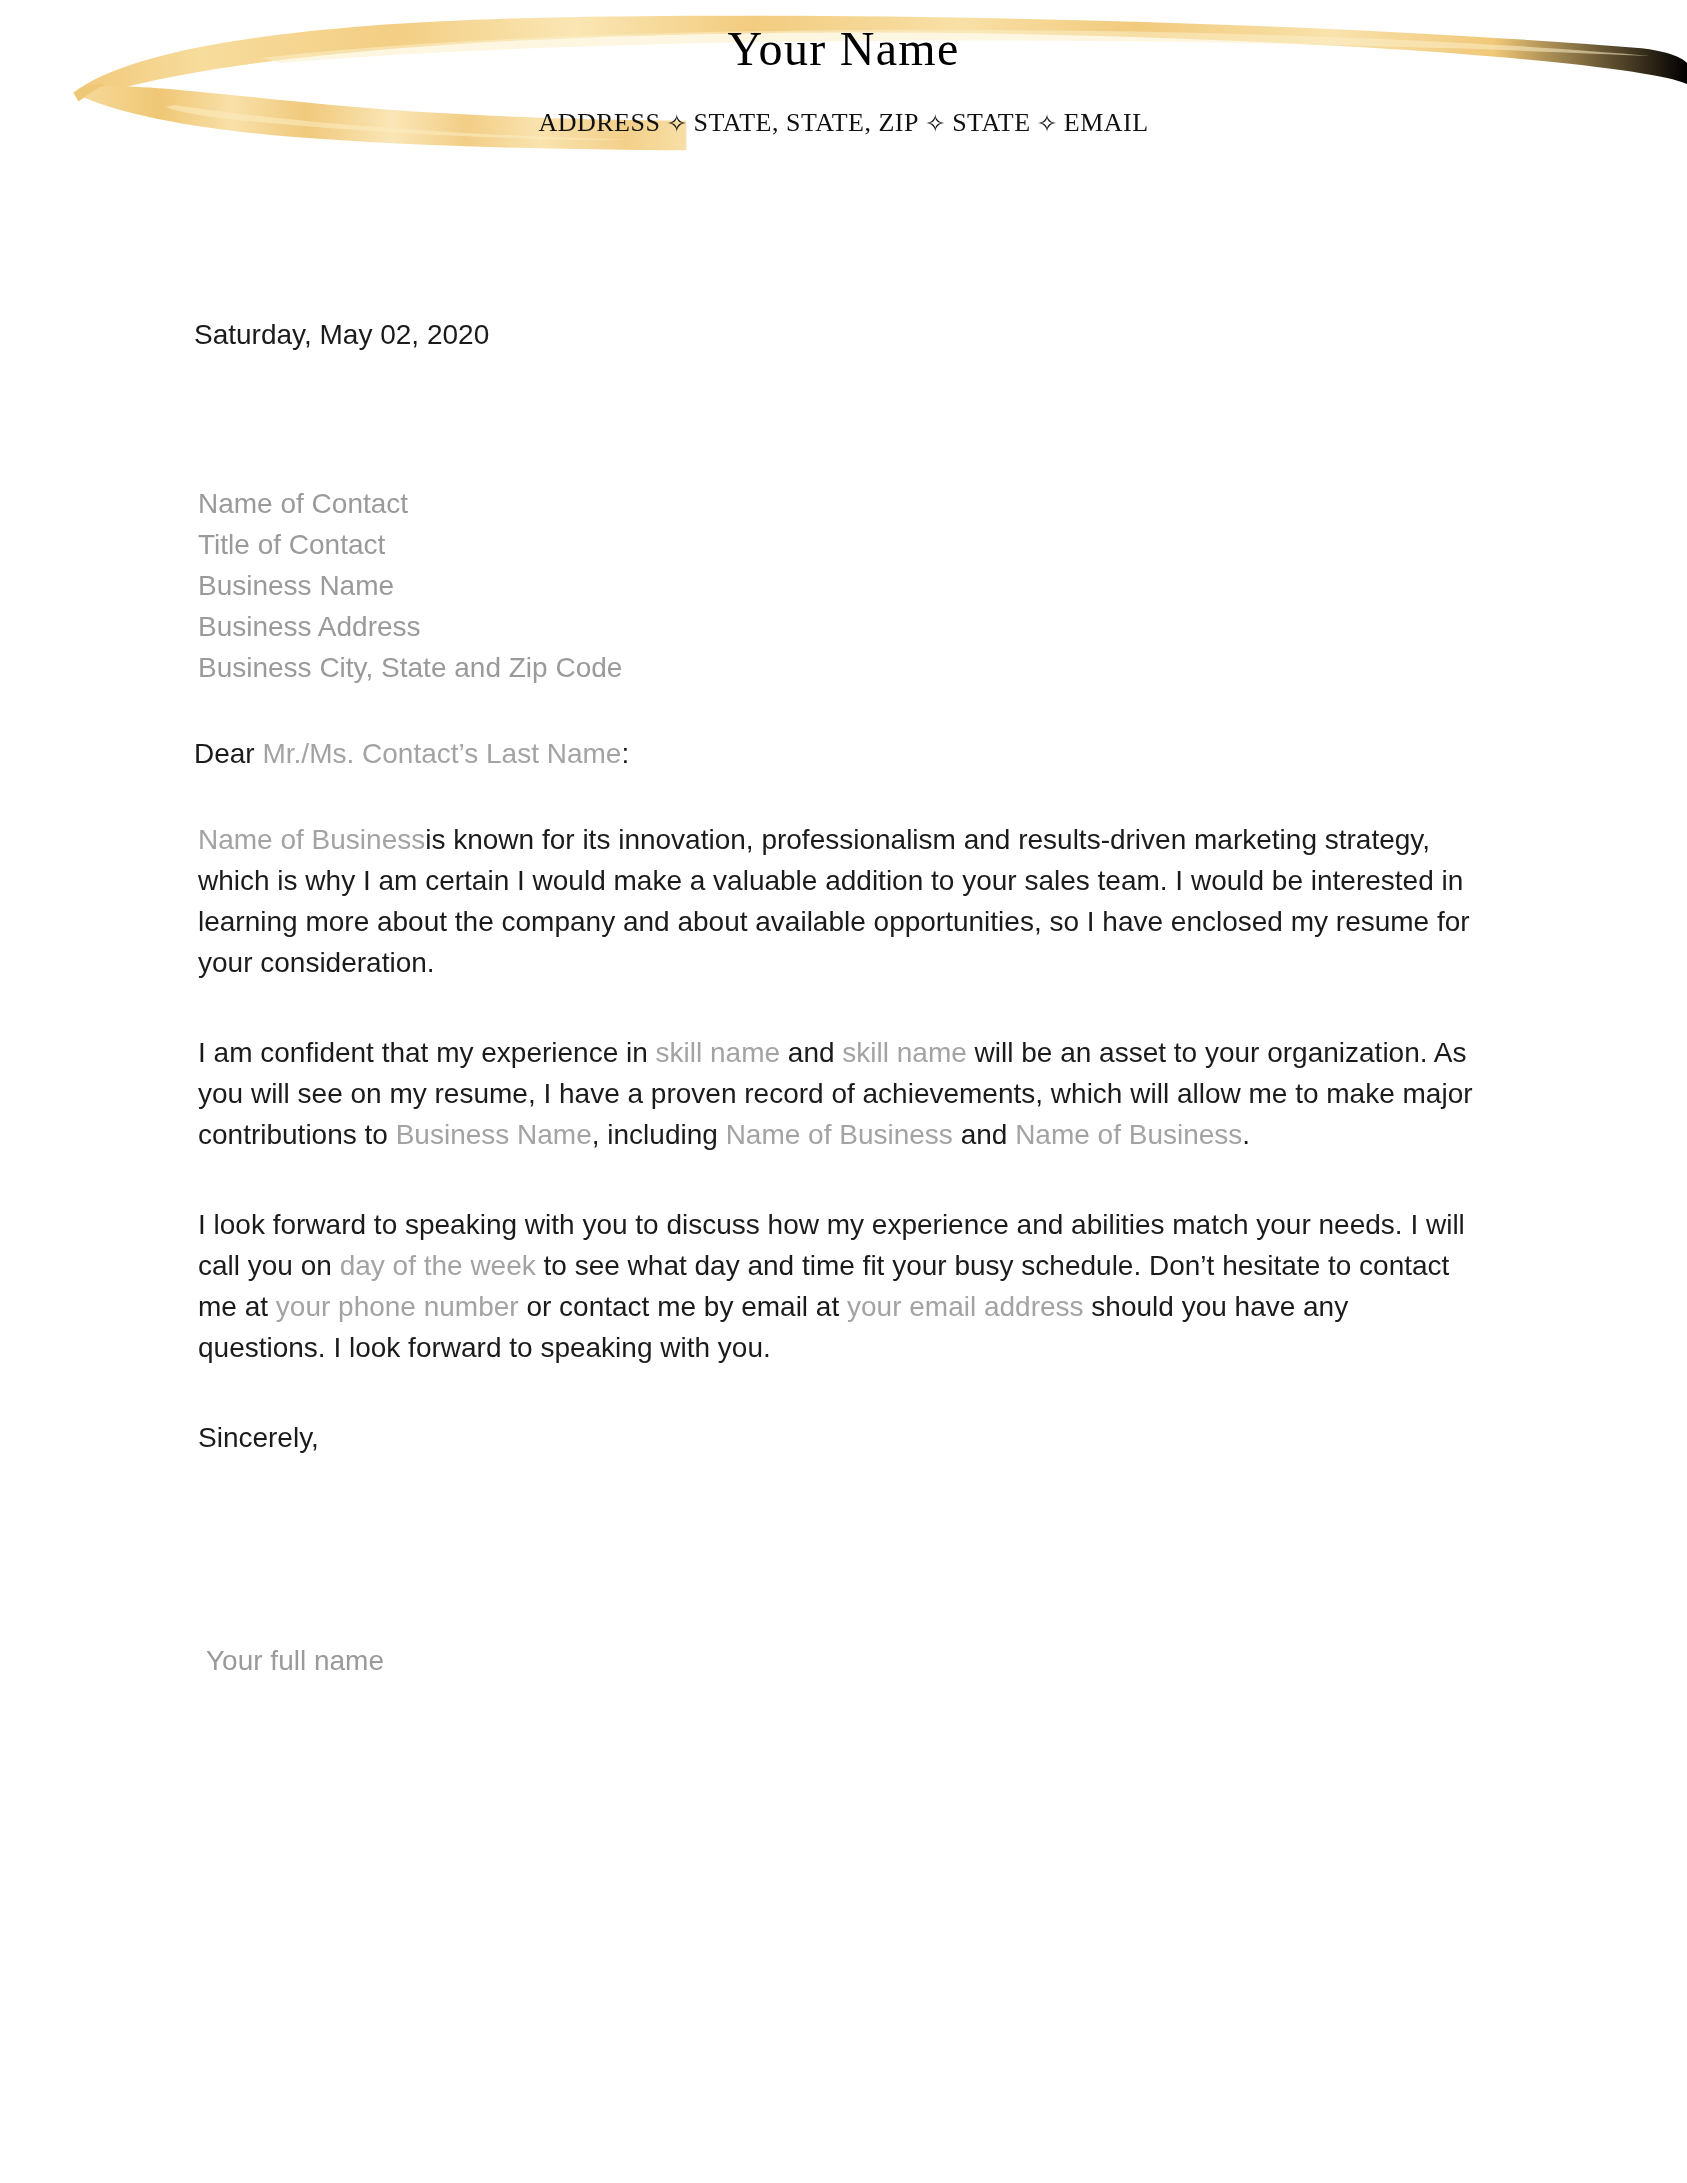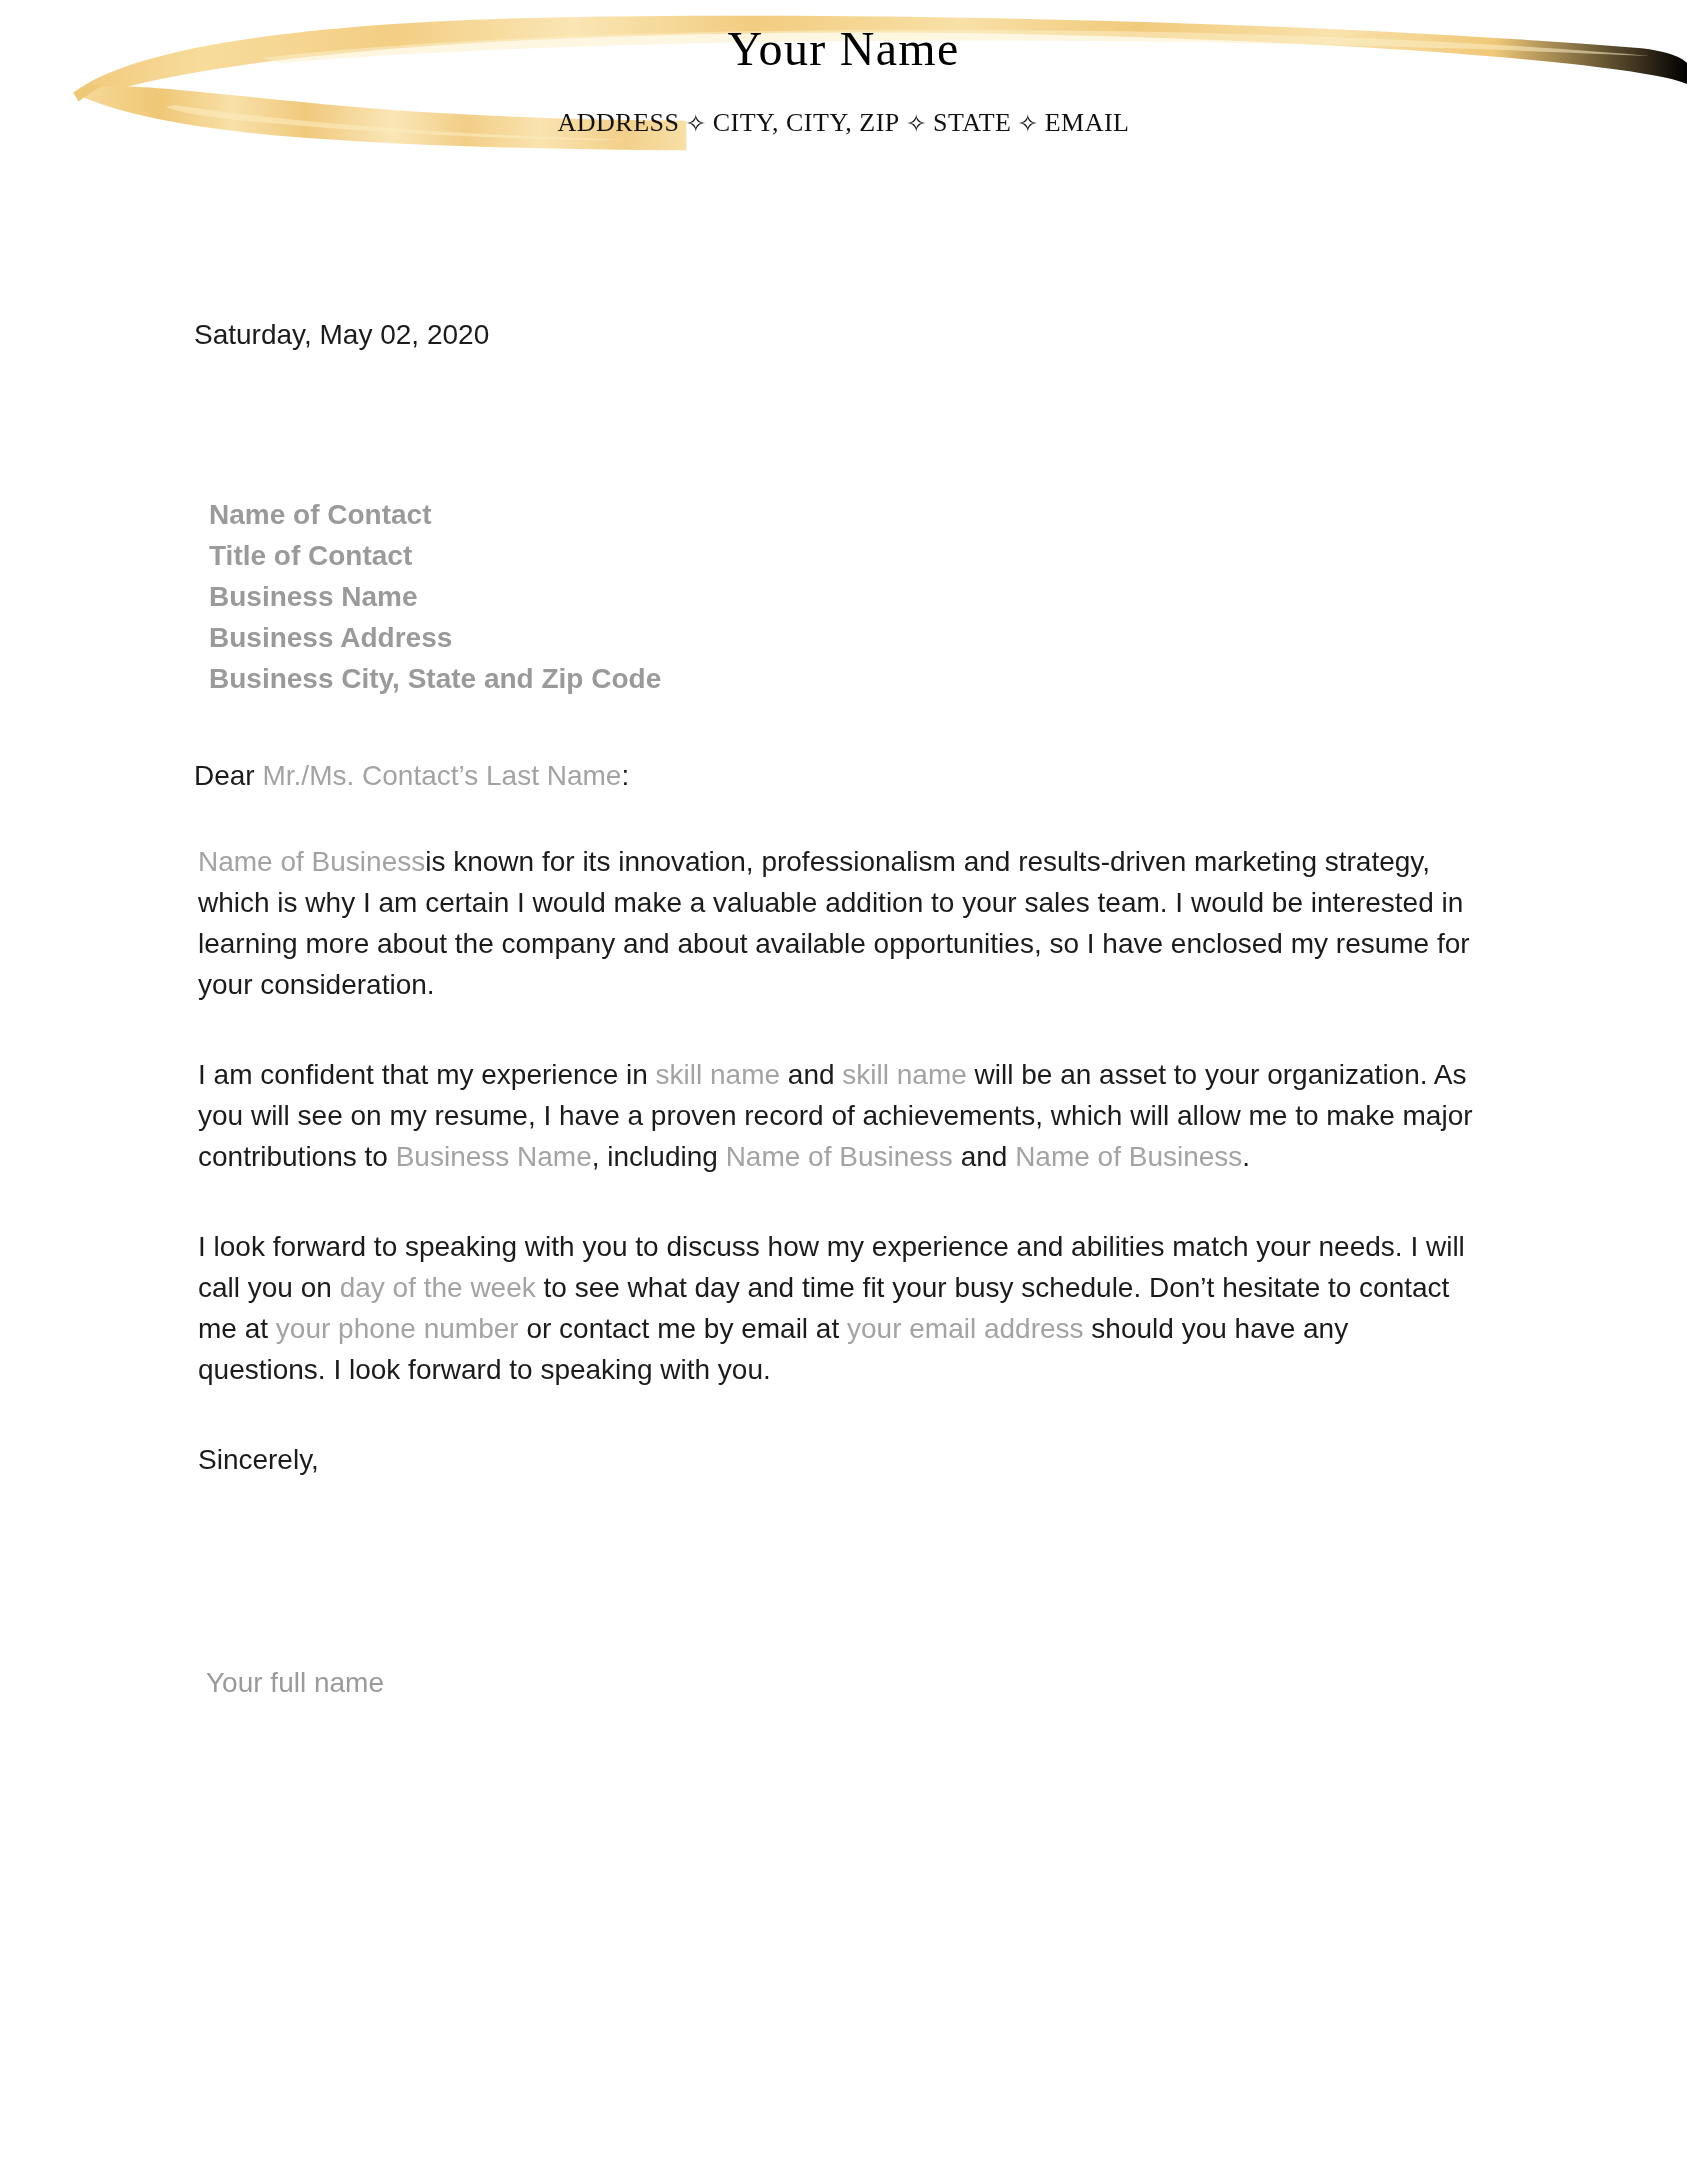--- a/index.html
+++ b/index.html
@@ -87,23 +87,22 @@
   }
   .ph {
     color: #a3a3a3;
   }
   .date {
     color: #1b1b1b;
     margin: 0;
     padding: 0;
   }
   .recipient {
-    margin: 15px;
-    padding: 0;
-    font-weight: bold;
+    margin: 4px;
+    padding: 0;
   }
   .recipient div {
     color: #9a9a9a;
     white-space: nowrap;
   }
   .salutation {
     margin: 0;
     padding: 0;
     color: #1b1b1b;
   }
@@ -187,21 +186,21 @@
         <path d="M 200,120 C 330,140 520,154 720,160 C 600,161 420,152 280,138 C 230,133 200,127 190,122 Z" fill="#FBEBBE" opacity="0.6"></path>
 
         <path d="M 84,106 C 96,99 108,96 120,96 C 108,103 98,110 90,116 Z" fill="#EFC875"></path>
       </svg>
     </div>
 
     <div class="header-text">
       <div class="name-title">Your Name</div>
 
       <div class="contact-line">
-        <span>ADDRESS</span><span class="sep">✧</span><span>CITY, CITY</span><span>, ZIP</span><span class="sep">✧</span><span>STATE</span><span class="sep">✧</span><span>EMAIL</span>
+        <span>ADDRESS</span><span class="sep">✧</span><span>STATE, STATE</span><span>, ZIP</span><span class="sep">✧</span><span>STATE</span><span class="sep">✧</span><span>EMAIL</span>
       </div>
     </div>
   </div>
 
   <div class="letter">
 
     <div class="date">Saturday, May 02, 2020</div>
 
     <div class="spacer-lg"></div>
 

